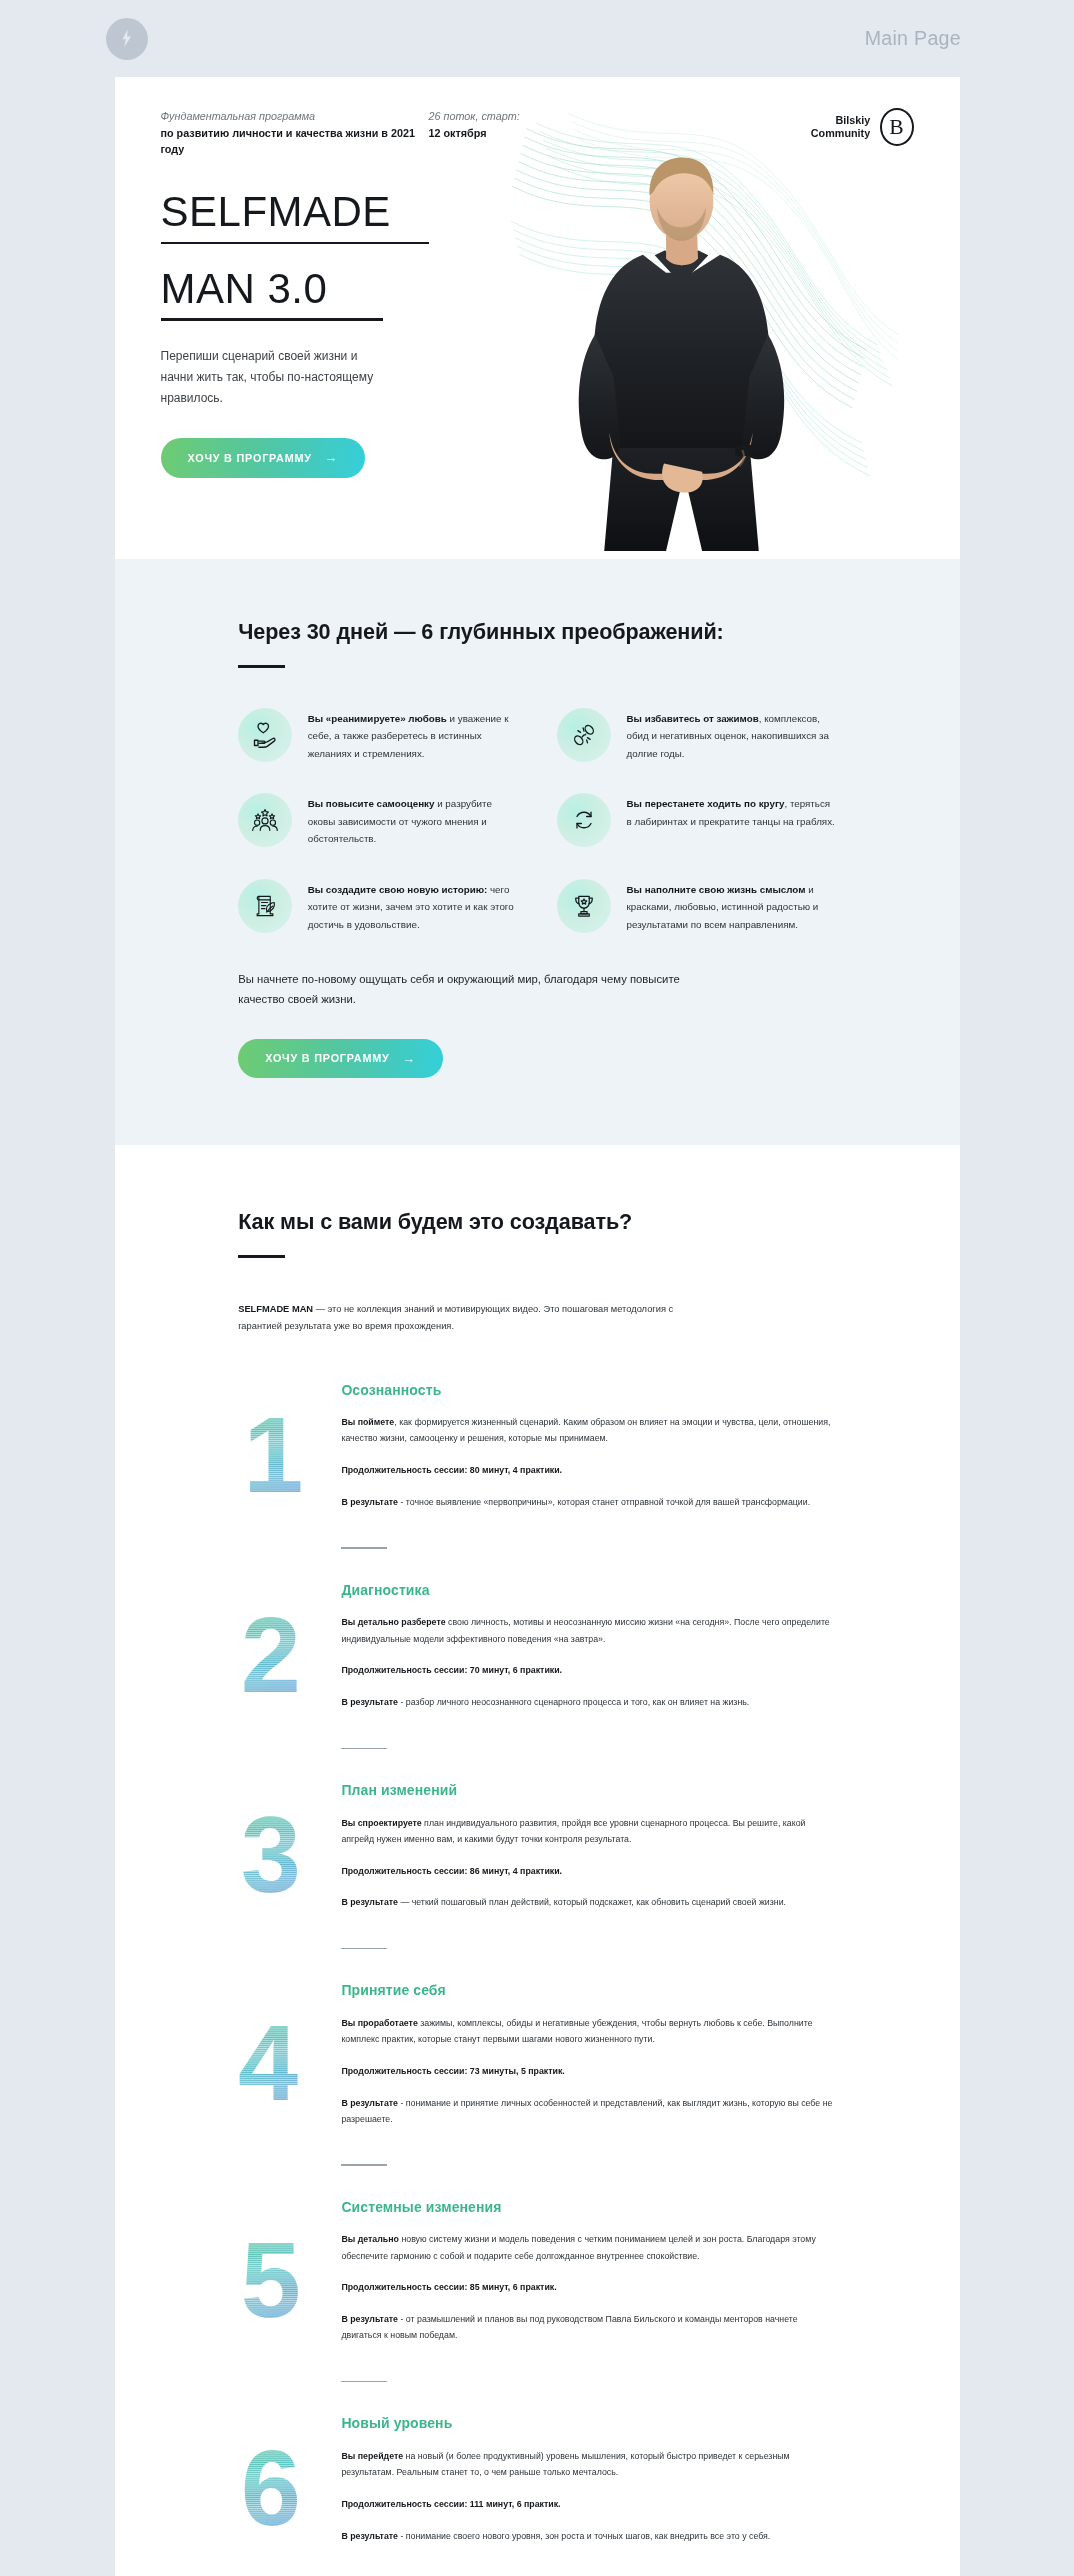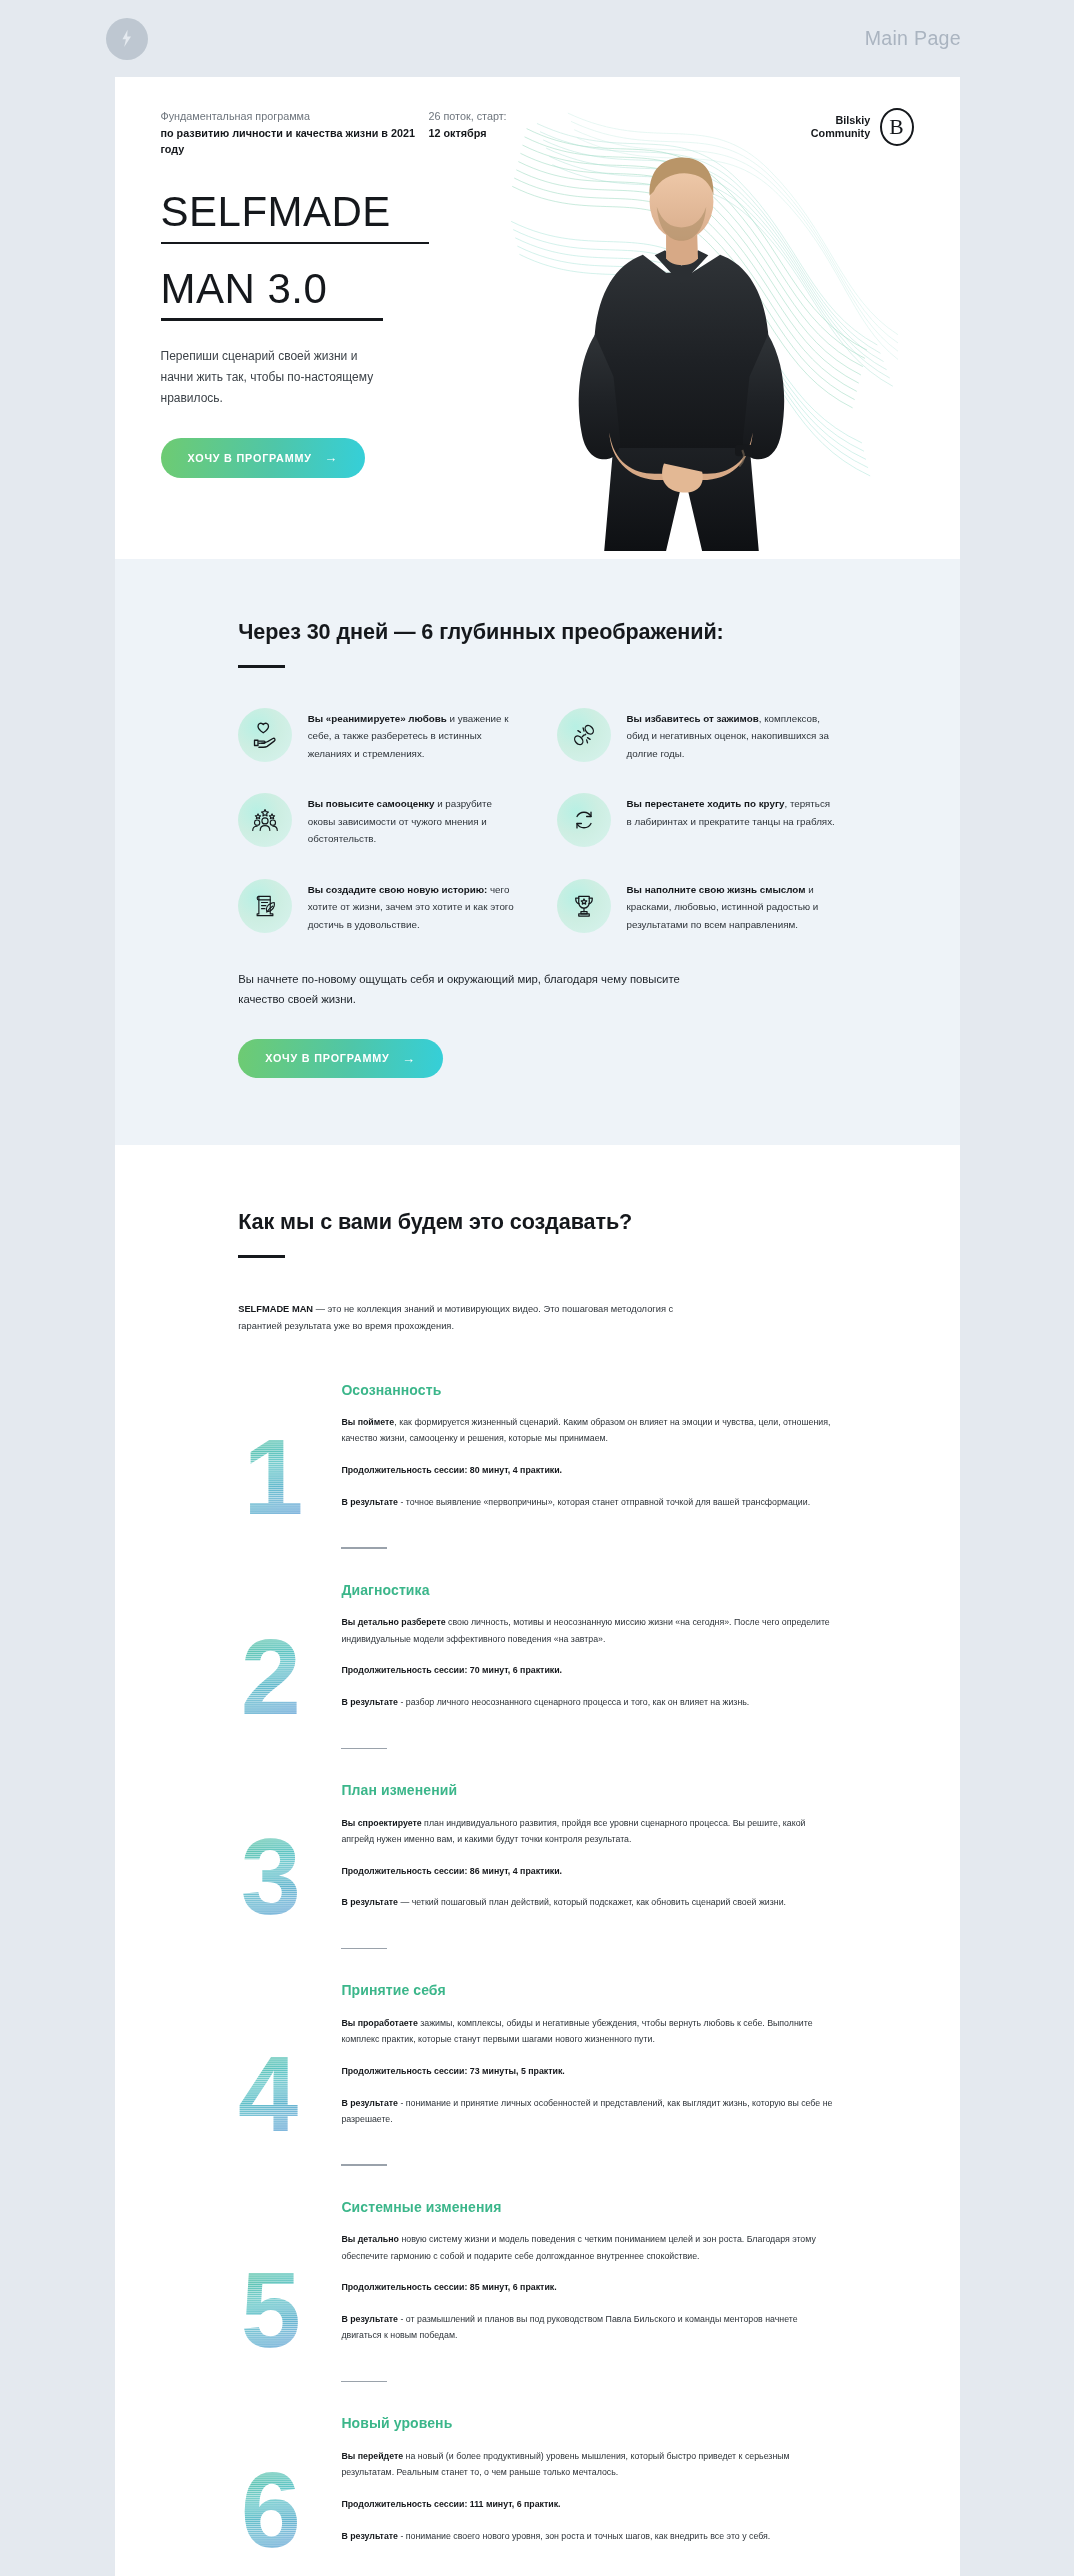--- a/index.html
+++ b/index.html
@@ -61,21 +61,21 @@
   .hero-head {
     display: flex;
     padding: 31px 46px 0 46px;
     position: relative;
     z-index: 6;
     align-items: flex-start;
   }
   .hero-head-col.a { width: 268px; }
   .hero-head-col.b { width: 289px; }
   .hero-head-col.c { margin-left: auto; display: flex; align-items: center; gap: 9.3px;}
-  .hh-light { color: #6e757d; font-size: 10.8px; line-height: 1.55; font-weight: 400;}
+  .hh-light { color: #6e757d; font-size: 10.8px; line-height: 1.55; font-weight: 400; font-style: italic;}
   .hh-bold  { color: #15181c; font-size: 10.8px; line-height: 1.55; font-weight: 700;}
   .logo-text { text-align: right; font-size: 10.8px; font-weight: 700; line-height: 1.25; color:#15181c; }
   .logo-mark {
     width: 34px; height: 38px;
     border: 2.1px solid #15181c;
     border-radius: 50%;
     display: flex; align-items: center; justify-content: center;
     font-size: 21.6px; font-weight: 400; color:#15181c;
     font-family: "Liberation Serif", serif;
   }
@@ -177,21 +177,21 @@
   .how-lead {
     margin-top: 43px;
     font-size: 9.3px;
     line-height: 1.8;
     color: #2d3339;
     max-width: 453px;
   }
   .how-lead b { font-weight: 700; color: #15181c; }
 
   .steps { margin-top: 44px; }
-  .step { display: flex; gap: 5.2px; align-items: flex-end; padding-bottom: 3.1px; }
+  .step { display: flex; gap: 5.2px; align-items: center; padding-bottom: 3.1px; }
   .step-num {
     flex: 0 0 98px;
     width: 98px;
     height: 103px;
     position: relative;
   }
   .step-num svg { width: 100%; height: 100%; display:block; }
   .step-body { flex: 1; padding-top: 3.1px; }
   .step-head {
     font-size: 14px;

